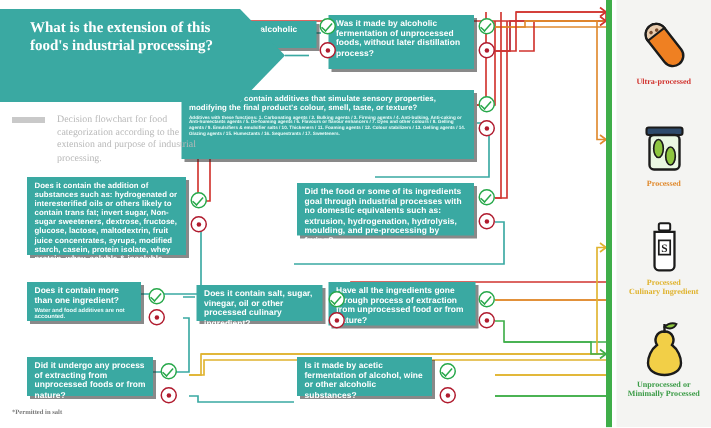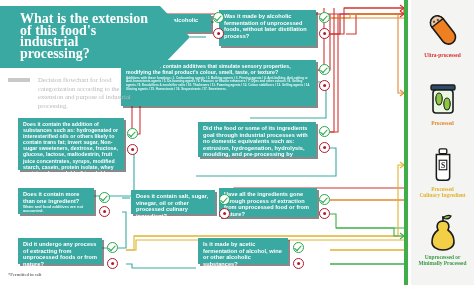--- a/index.html
+++ b/index.html
@@ -20,21 +20,21 @@
     position:absolute;left:0;top:6px;width:190px;height:62px;z-index:4;
   }
   .title-banner .shape{
     position:absolute;inset:0;
     background:#3aa9a2;
     clip-path:polygon(0 0, 160px 0, 190px 31px, 160px 62px, 0 62px);
     box-shadow:0 0 0 3px #ffffff;
   }
   .title-banner .txt{
     position:absolute;left:20px;top:7px;width:128px;
-    color:#ffffff;font-weight:bold;font-size:14px;line-height:11.6px;
+    color:#ffffff;font-weight:bold;font-size:10px;line-height:11.6px;
     font-family:"Liberation Serif", serif;
   }
 
   
   .caption{
     position:absolute;left:38px;top:76px;width:100px;
     color:#b9b9b9;font-size:6.6px;line-height:8.6px;
     font-family:"Liberation Serif", serif;
     z-index:4;
   }

